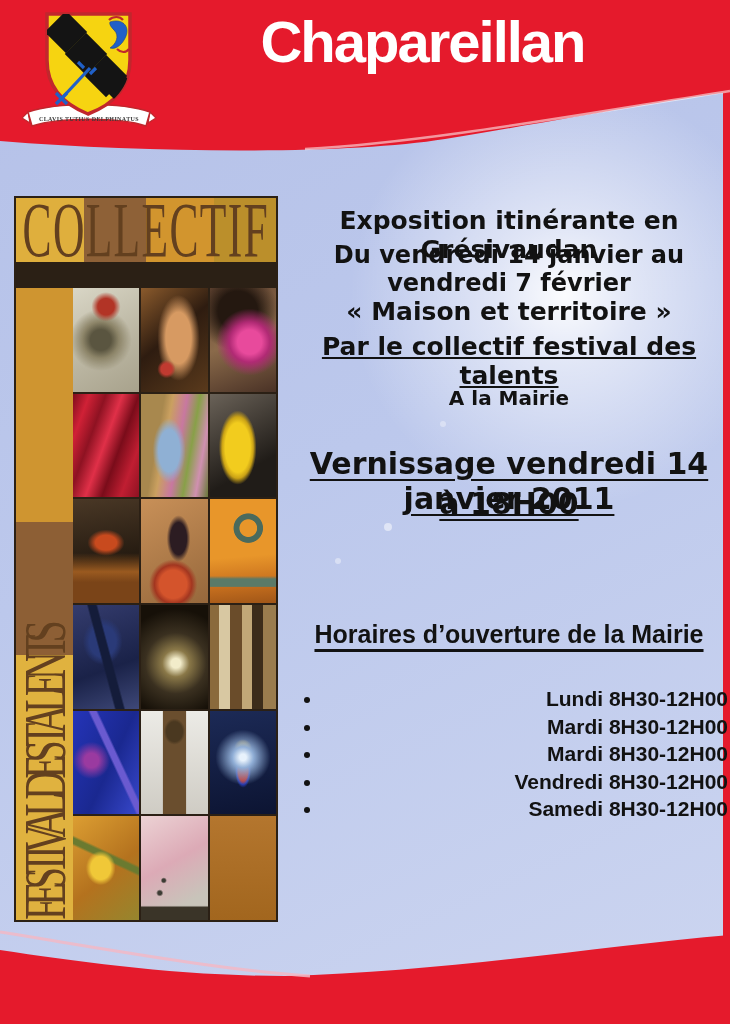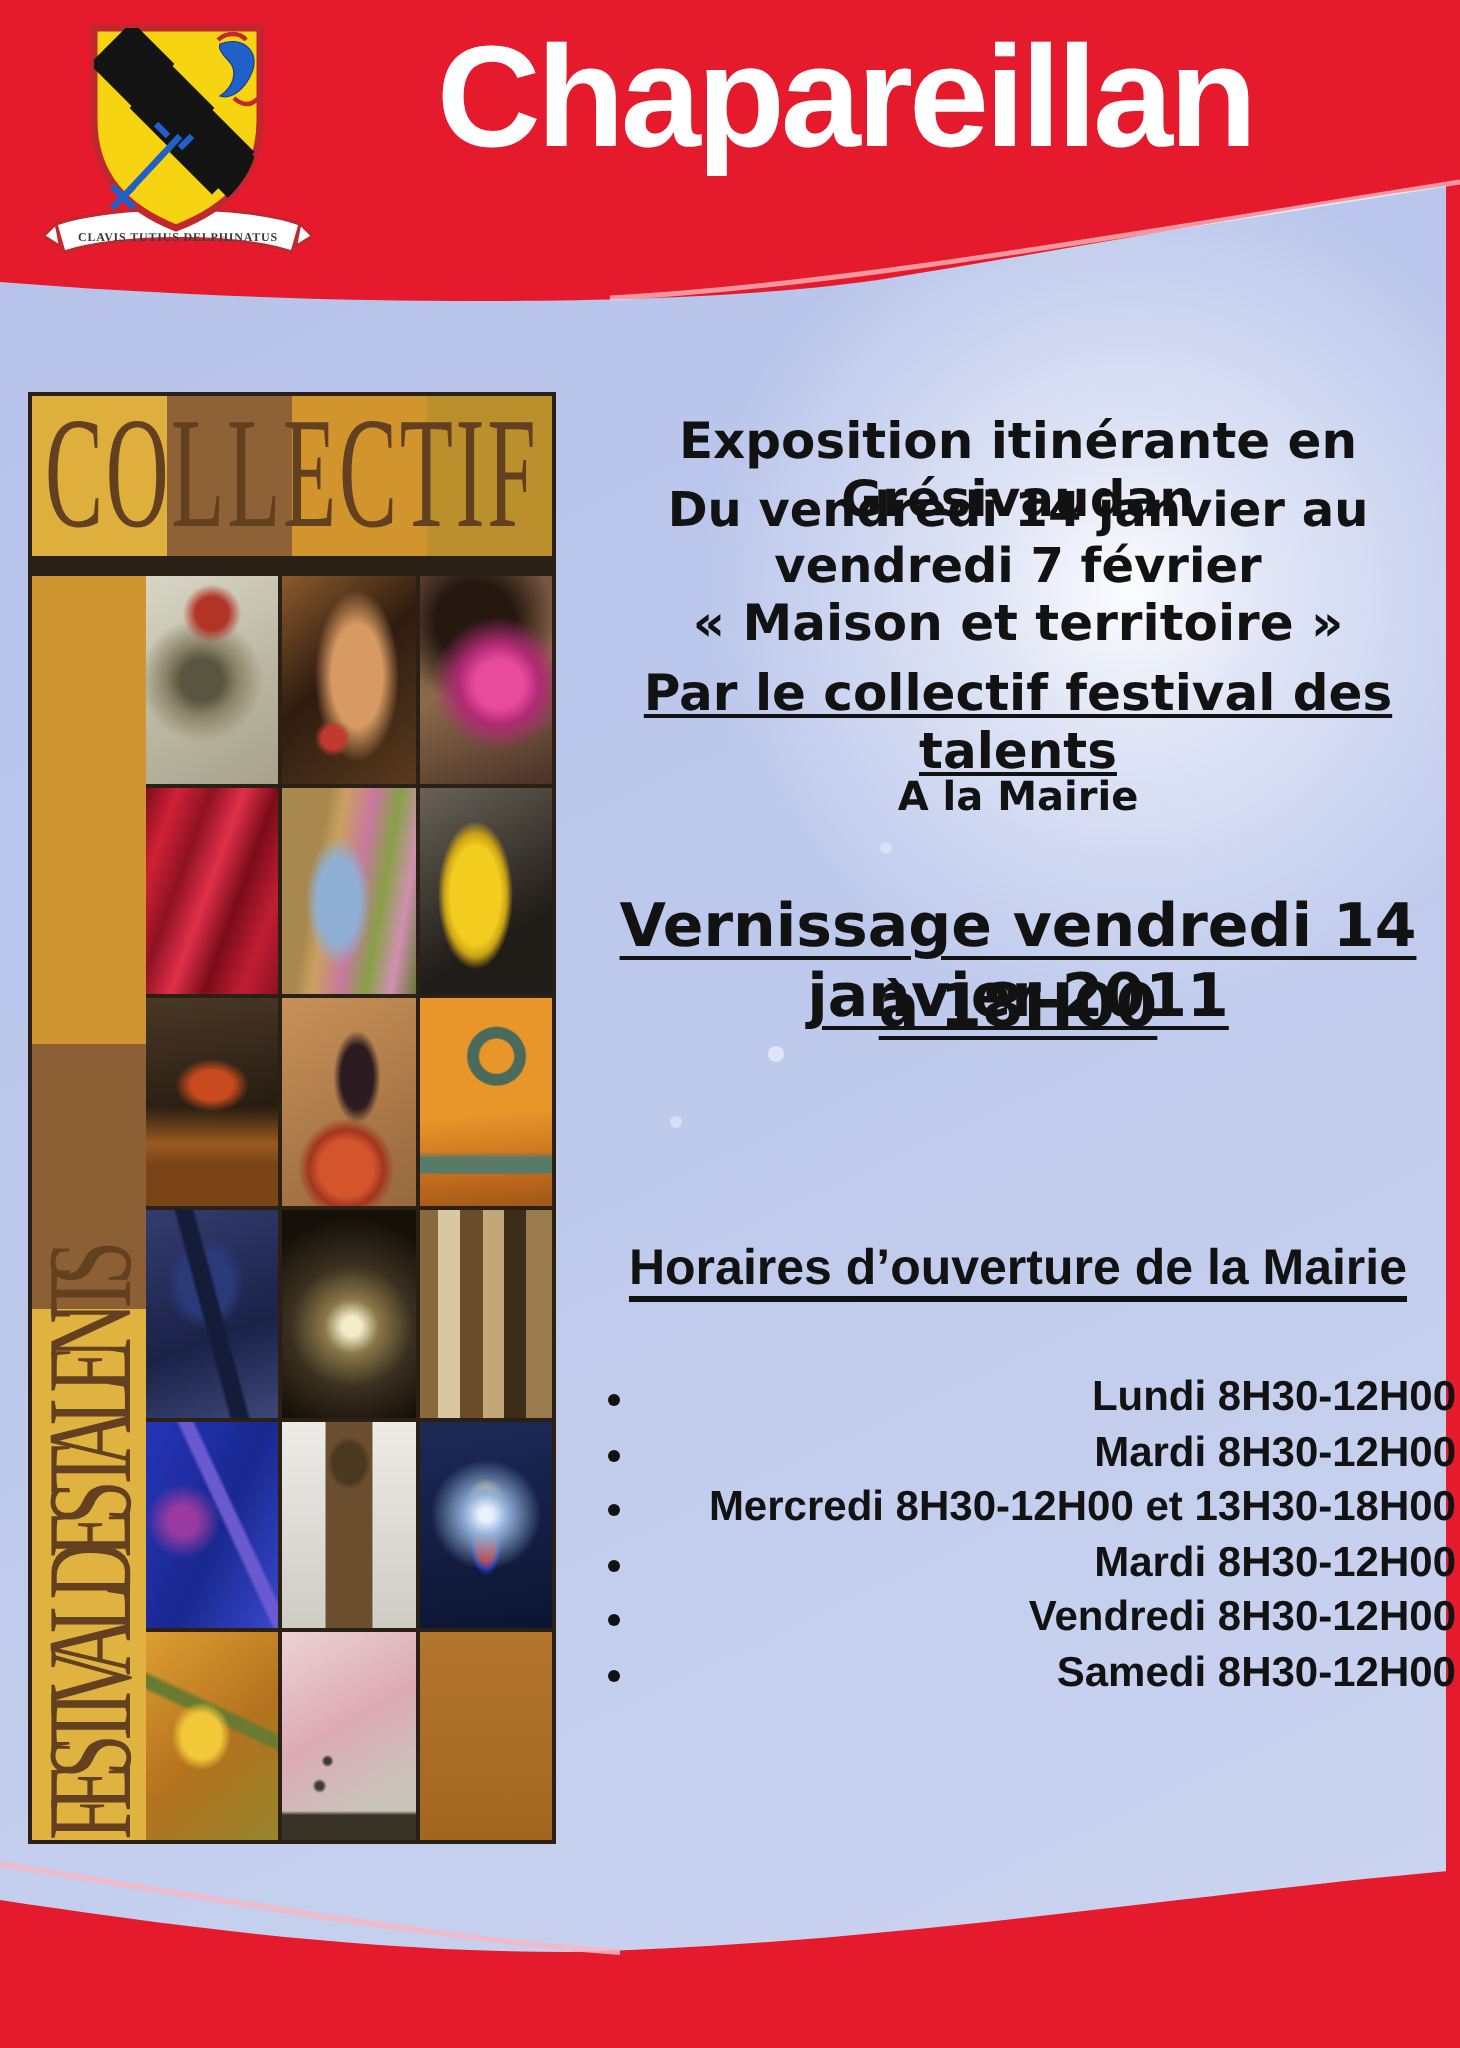--- a/index.html
+++ b/index.html
@@ -14,31 +14,31 @@
   svg{display:block;}
 
   
   .edge-strip{position:absolute;right:0;top:90px;width:7px;height:860px;background:var(--red);}
   .header-shape{position:absolute;top:0;left:0;}
   .footer-shape{position:absolute;bottom:0;left:0;}
 
   .header-content{position:absolute;top:0;left:0;width:730px;height:140px;}
   .app-title{
     position:absolute;left:150px;top:10px;width:545px;text-align:center;
-    font-size:72px;font-weight:bold;color:#fff;letter-spacing:-2px;line-height:1.1;
+    font-size:58px;font-weight:bold;color:#fff;letter-spacing:-2px;line-height:1.1;
   }
   .coa{position:absolute;left:22px;top:8px;}
 
   
   .poster{
     position:absolute;left:14px;top:196px;width:264px;height:726px;
     border:2px solid #2b2015;box-sizing:border-box;background:#2b2015;
   }
   .poster-band{
-    position:absolute;top:0;left:0;right:0;height:80px;
+    position:absolute;top:0;left:0;right:0;height:64px;
     display:flex;align-items:center;justify-content:center;overflow:hidden;
   }
   .poster-band-title{
     font-family:"Liberation Serif",serif;color:var(--poster_letter);
     font-size:66px;letter-spacing:2px;white-space:nowrap;
     transform:scale(.66,1.2);
   }
   .poster-strip{position:absolute;top:90px;left:0;width:57px;bottom:0;overflow:hidden;}
   .poster-strip-title{
     position:absolute;inset:0;
@@ -198,23 +198,20 @@
     <div class="hours-title">Horaires d’ouverture de la Mairie</div>
     <ul class="hours-list">
     <li class="hour-item">
       <span>Lundi 8H30-12H00</span>
     </li>
 
     <li class="hour-item">
       <span>Mardi 8H30-12H00</span>
     </li>
 
-    <li class="hour-item">
-      <span>Mercredi 8H30-12H00 et 13H30-18H00</span>
-    </li>
 
     <li class="hour-item">
       <span>Mardi 8H30-12H00</span>
     </li>
 
     <li class="hour-item">
       <span>Vendredi 8H30-12H00</span>
     </li>
 
     <li class="hour-item">

